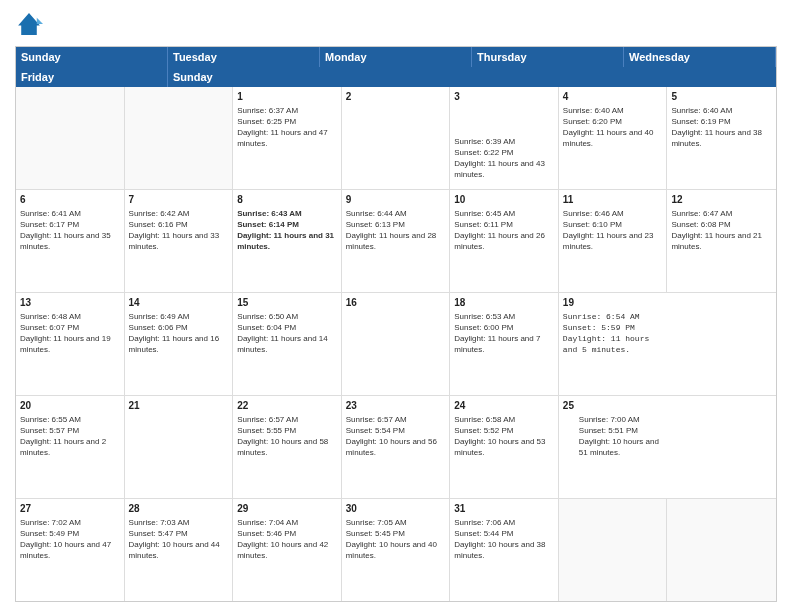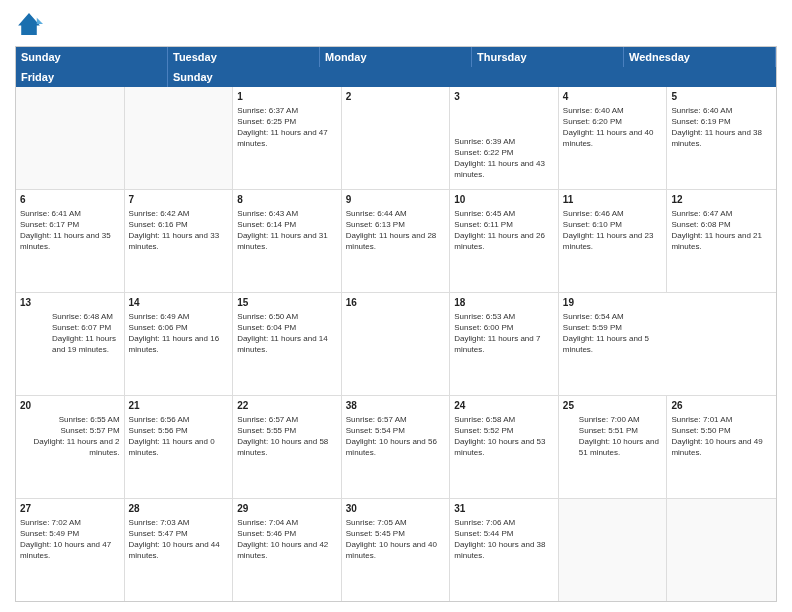--- a/index.html
+++ b/index.html
@@ -178,21 +178,21 @@
 Daylight: 11 hours and 35 minutes.</div>
           </div>
           <div class="cal-cell">
             <span class="day-num">7</span>
             <div class="cell-text" style="white-space: pre-line;">Sunrise: 6:42 AM
 Sunset: 6:16 PM
 Daylight: 11 hours and 33 minutes.</div>
           </div>
           <div class="cal-cell">
             <span class="day-num">8</span>
-            <div class="cell-text" style="white-space: pre-line;">Sunrise: 6:43 AM
+            <div class="cell-text" style="white-space: pre-line; font-weight: bold;">Sunrise: 6:43 AM
 Sunset: 6:14 PM
 Daylight: 11 hours and 31 minutes.</div>
           </div>
           <div class="cal-cell">
             <span class="day-num">9</span>
             <div class="cell-text" style="white-space: pre-line;">Sunrise: 6:44 AM
 Sunset: 6:13 PM
 Daylight: 11 hours and 28 minutes.</div>
           </div>
           <div class="cal-cell">
@@ -210,21 +210,21 @@
           <div class="cal-cell">
             <span class="day-num">12</span>
             <div class="cell-text" style="white-space: pre-line;">Sunrise: 6:47 AM
 Sunset: 6:08 PM
 Daylight: 11 hours and 21 minutes.</div>
           </div>
         </div>
         <div class="cal-row">
           <div class="cal-cell">
             <span class="day-num">13</span>
-            <div class="cell-text" style="white-space: pre-line; margin-left: 32px;">Sunrise: 6:48 AM
+            <div class="cell-text" style="white-space: pre-line;">Sunrise: 6:48 AM
 Sunset: 6:07 PM
 Daylight: 11 hours and 19 minutes.</div>
           </div>
           <div class="cal-cell">
             <span class="day-num">14</span>
             <div class="cell-text" style="white-space: pre-line;">Sunrise: 6:49 AM
 Sunset: 6:06 PM
 Daylight: 11 hours and 16 minutes.</div>
           </div>
           <div class="cal-cell">
@@ -237,67 +237,58 @@
             <span class="day-num">16</span>
           </div>
           <div class="cal-cell">
             <span class="day-num">18</span>
             <div class="cell-text" style="white-space: pre-line;">Sunrise: 6:53 AM
 Sunset: 6:00 PM
 Daylight: 11 hours and 7 minutes.</div>
           </div>
           <div class="cal-cell">
             <span class="day-num">19</span>
-            <div class="cell-text" style="white-space: pre-line;">Sunrise: 6:54 AM
+            <div class="cell-text" style="white-space: pre-line; font-family: Liberation Mono, monospace;">Sunrise: 6:54 AM
 Sunset: 5:59 PM
 Daylight: 11 hours and 5 minutes.</div>
           </div>
         </div>
         <div class="cal-row">
           <div class="cal-cell">
             <span class="day-num">20</span>
-            <div class="cell-text" style="white-space: pre-line; text-align: right;">Sunrise: 6:55 AM
+            <div class="cell-text" style="white-space: pre-line;">Sunrise: 6:55 AM
 Sunset: 5:57 PM
 Daylight: 11 hours and 2 minutes.</div>
           </div>
           <div class="cal-cell">
             <span class="day-num">21</span>
-            <div class="cell-text" style="white-space: pre-line;">Sunrise: 6:56 AM
-Sunset: 5:56 PM
-Daylight: 11 hours and 0 minutes.</div>
           </div>
           <div class="cal-cell">
             <span class="day-num">22</span>
             <div class="cell-text" style="white-space: pre-line;">Sunrise: 6:57 AM
 Sunset: 5:55 PM
 Daylight: 10 hours and 58 minutes.</div>
           </div>
           <div class="cal-cell">
-            <span class="day-num">38</span>
+            <span class="day-num">23</span>
             <div class="cell-text" style="white-space: pre-line;">Sunrise: 6:57 AM
 Sunset: 5:54 PM
 Daylight: 10 hours and 56 minutes.</div>
           </div>
           <div class="cal-cell">
             <span class="day-num">24</span>
             <div class="cell-text" style="white-space: pre-line;">Sunrise: 6:58 AM
 Sunset: 5:52 PM
 Daylight: 10 hours and 53 minutes.</div>
           </div>
           <div class="cal-cell">
             <span class="day-num">25</span>
             <div class="cell-text" style="white-space: pre-line; margin-left: 16px;">Sunrise: 7:00 AM
 Sunset: 5:51 PM
 Daylight: 10 hours and 51 minutes.</div>
-          </div>
-          <div class="cal-cell">
-            <span class="day-num">26</span>
-            <div class="cell-text" style="white-space: pre-line;">Sunrise: 7:01 AM
-Sunset: 5:50 PM
-Daylight: 10 hours and 49 minutes.</div>
           </div>
         </div>
         <div class="cal-row">
           <div class="cal-cell">
             <span class="day-num">27</span>
             <div class="cell-text" style="white-space: pre-line;">Sunrise: 7:02 AM
 Sunset: 5:49 PM
 Daylight: 10 hours and 47 minutes.</div>
           </div>
           <div class="cal-cell">

